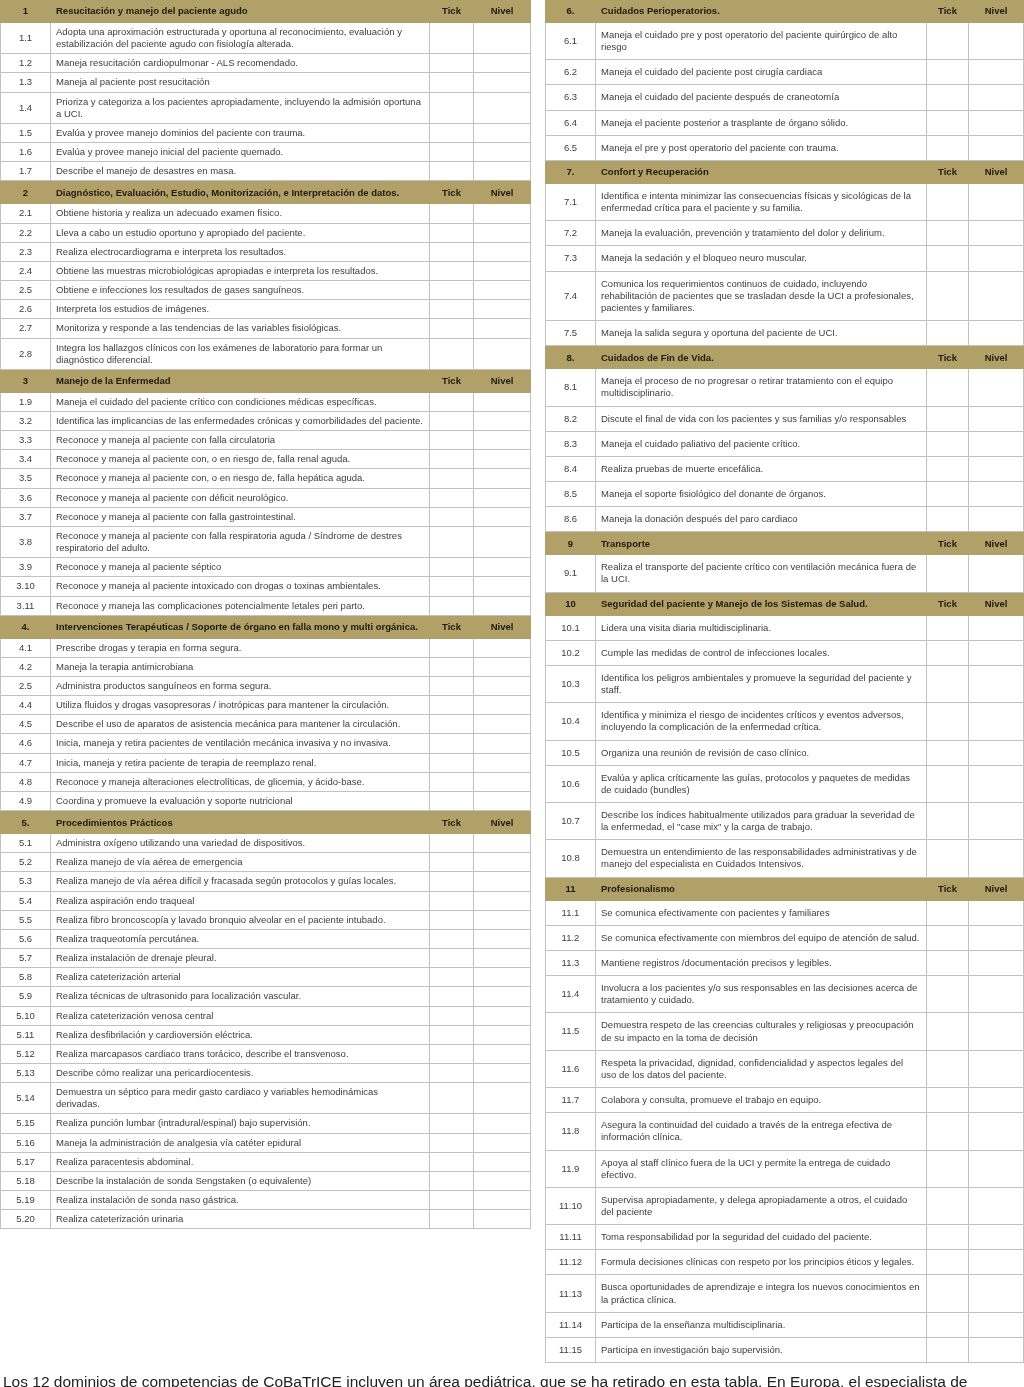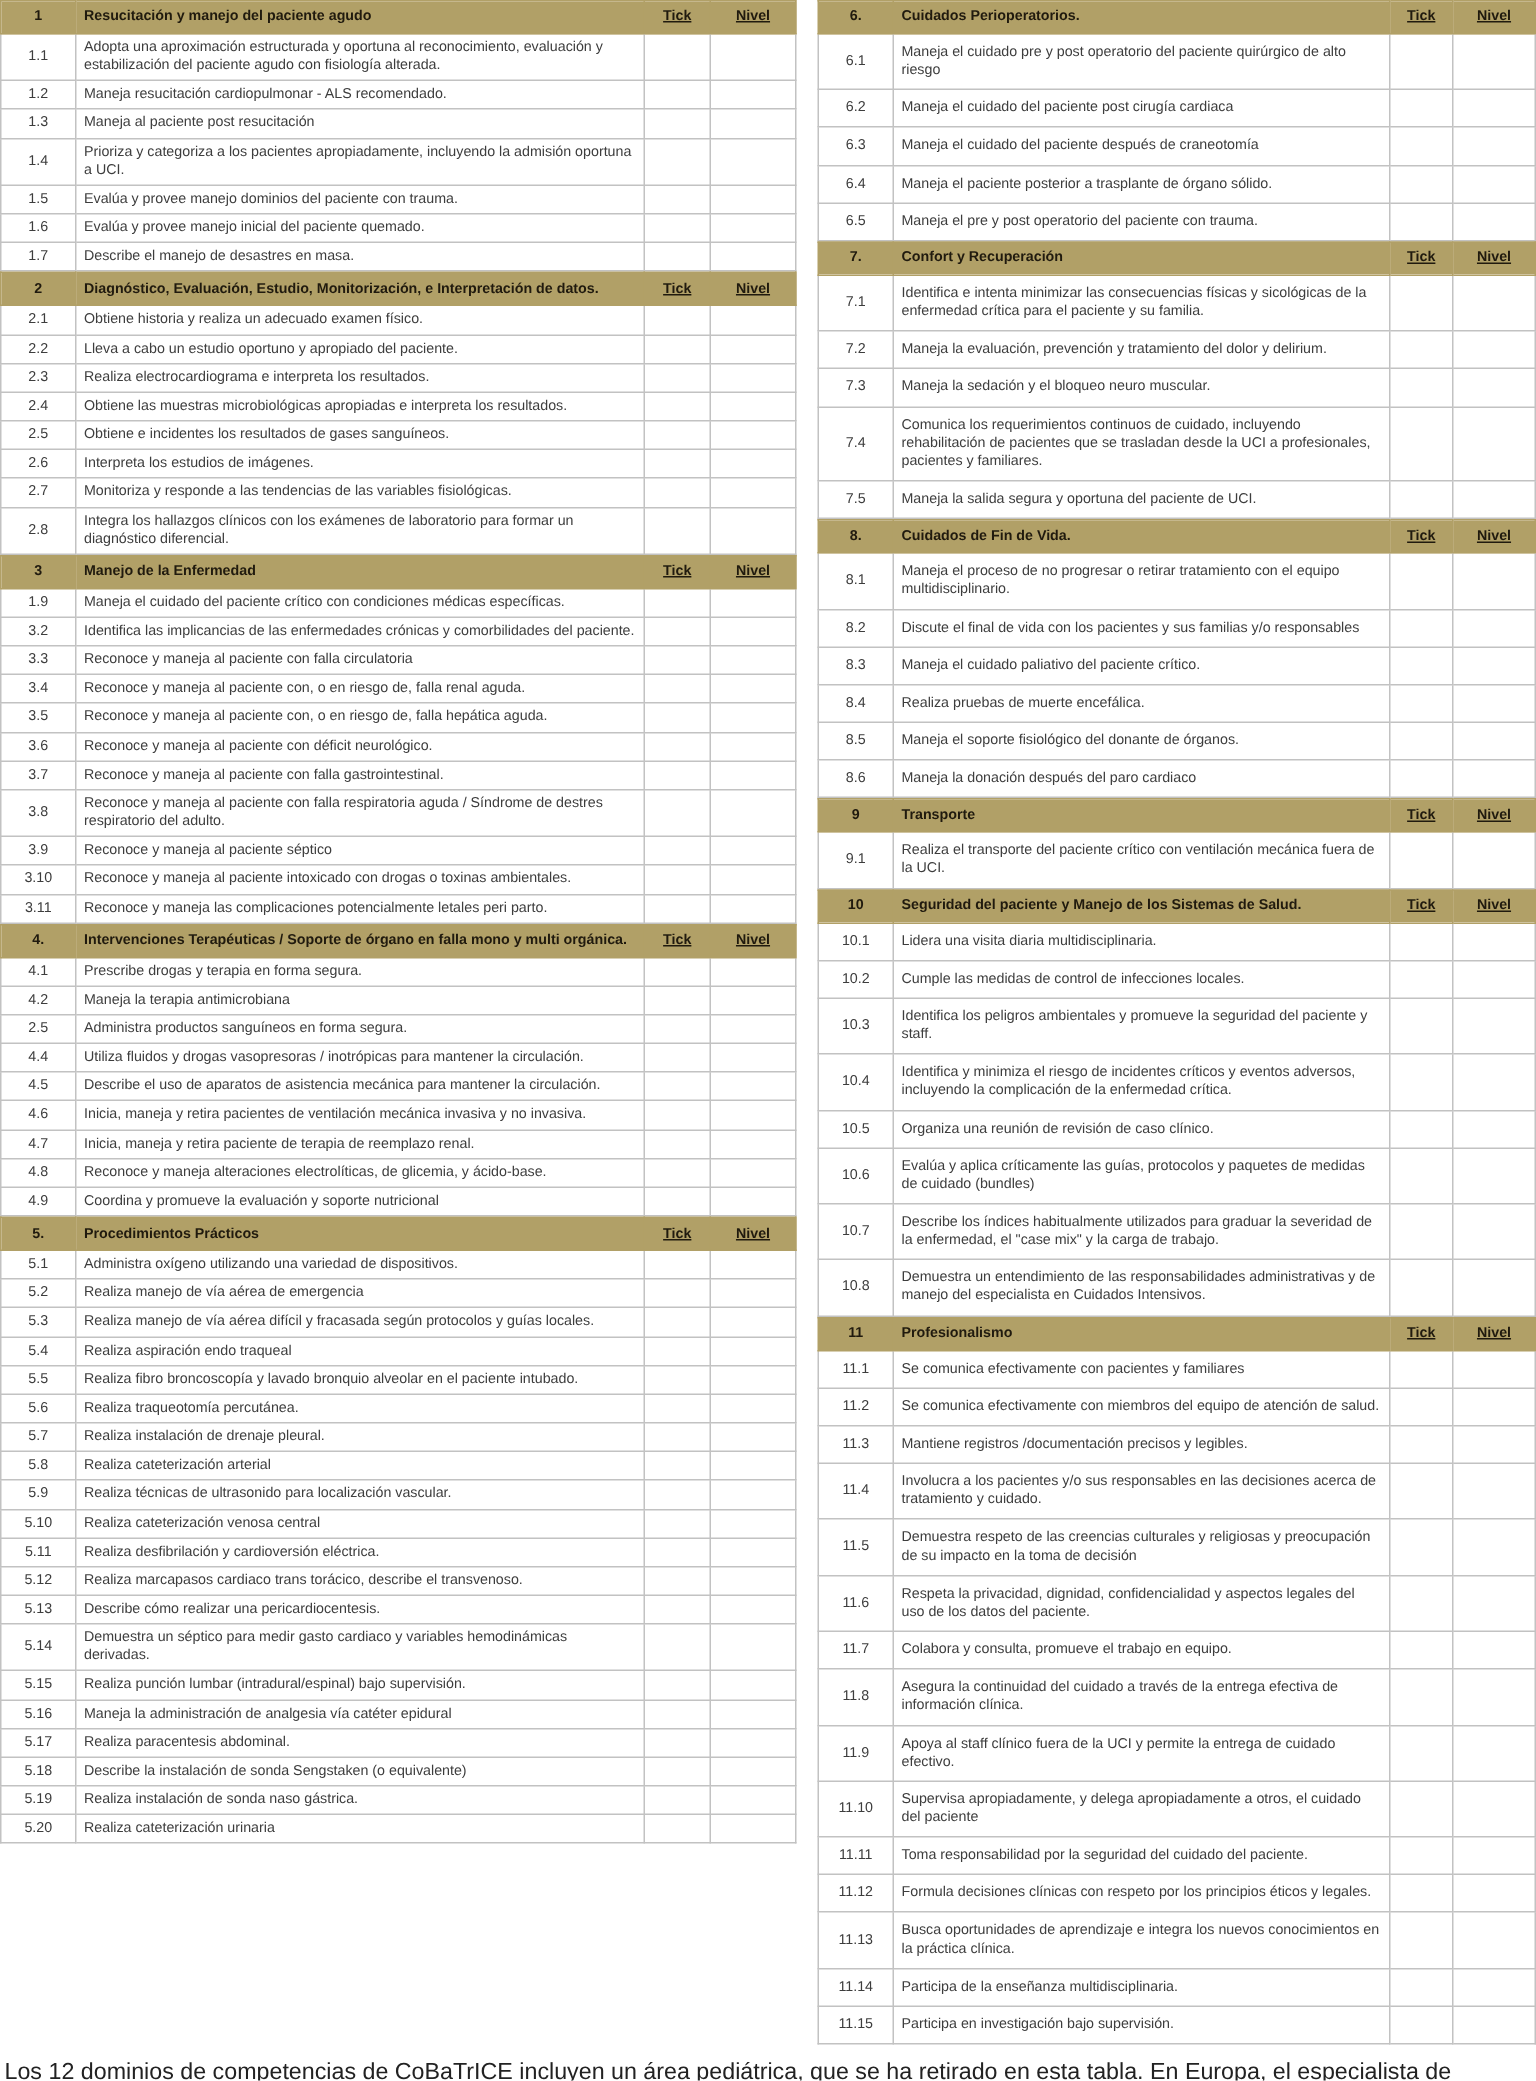--- a/index.html
+++ b/index.html
@@ -32,21 +32,21 @@
     background: #b1a067;
     border-color: #b1a067;
     color: #201a0e;
     font-weight: bold;
     font-size: 9.5px;
     height: 15px;
     padding: 3px 5px;
   }
   td.num { text-align: center; padding-left: 2px; padding-right: 2px; }
   td.tick, td.nivel { }
-  tr.hdr td.tick, tr.hdr td.nivel { text-align: center; text-decoration: underline; }
+  tr.hdr td.tick, tr.hdr td.nivel { text-align: center; }
 
   .footer { margin-top: 9px; padding: 0 3px; color: #222222; }
   .footer p { margin: 0; font-size: 15.5px; line-height: 1.32; }
 </style>
 </head>
 <body>
 
 <div class="page">
   <div class="cols">
     <div class="col col-left" id="col-left">
@@ -141,21 +141,21 @@
               <td class="nivel"></td>
             </tr>
             <tr>
               <td class="num">2.4</td>
               <td>Obtiene las muestras microbiológicas apropiadas e interpreta los resultados.</td>
               <td class="tick"></td>
               <td class="nivel"></td>
             </tr>
             <tr>
               <td class="num">2.5</td>
-              <td>Obtiene e incidentes los resultados de gases sanguíneos.</td>
+              <td>Obtiene e infecciones los resultados de gases sanguíneos.</td>
               <td class="tick"></td>
               <td class="nivel"></td>
             </tr>
             <tr>
               <td class="num">2.6</td>
               <td>Interpreta los estudios de imágenes.</td>
               <td class="tick"></td>
               <td class="nivel"></td>
             </tr>
             <tr>

